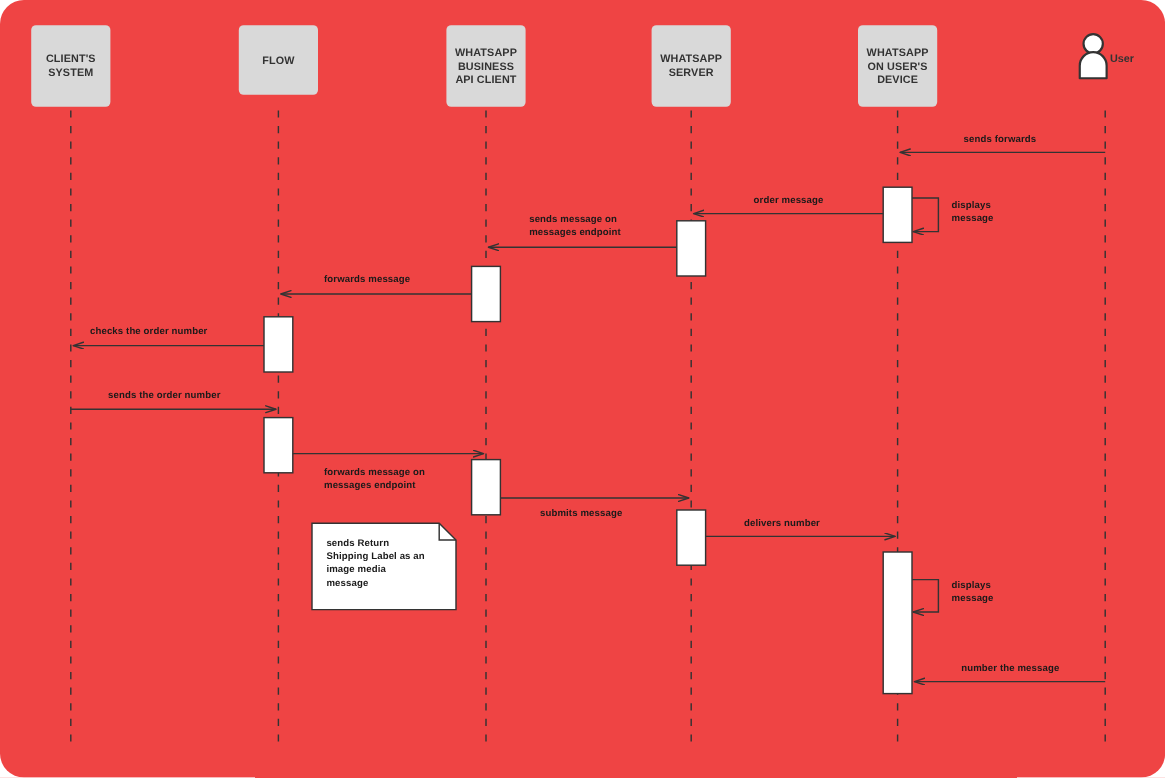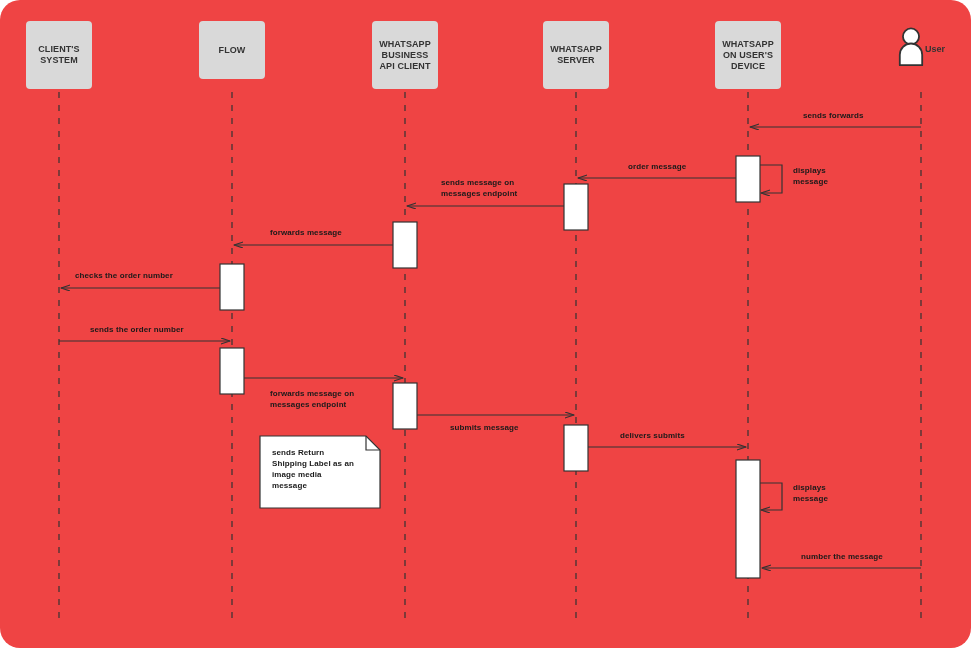--- a/index.html
+++ b/index.html
@@ -158,21 +158,21 @@
 message</div>
       <div class="msg-label" style="left: 628px; top: 161px;">order message</div>
       <div class="msg-label" style="left: 441px; top: 177px;">sends message on
 messages endpoint</div>
       <div class="msg-label" style="left: 270px; top: 227px;">forwards message</div>
       <div class="msg-label" style="left: 75px; top: 270px;">checks the order number</div>
       <div class="msg-label" style="left: 90px; top: 324px;">sends the order number</div>
       <div class="msg-label" style="left: 270px; top: 348px; margin-top: 40px;">forwards message on
 messages endpoint</div>
       <div class="msg-label" style="left: 450px; top: 422px;">submits message</div>
-      <div class="msg-label" style="left: 620px; top: 430px;">delivers submits</div>
+      <div class="msg-label" style="left: 620px; top: 430px;">delivers number</div>
       <div class="msg-label" style="left: 793px; top: 482px;">displays
 message</div>
       <div class="msg-label" style="left: 801px; top: 551px;">number the message</div>
     </div>
   <div id="notes-text-layer">
       <div class="note-text" style="left: 272px; top: 447px; width: 96px;">sends Return
 Shipping Label as an
 image media
 message</div>
     </div>

